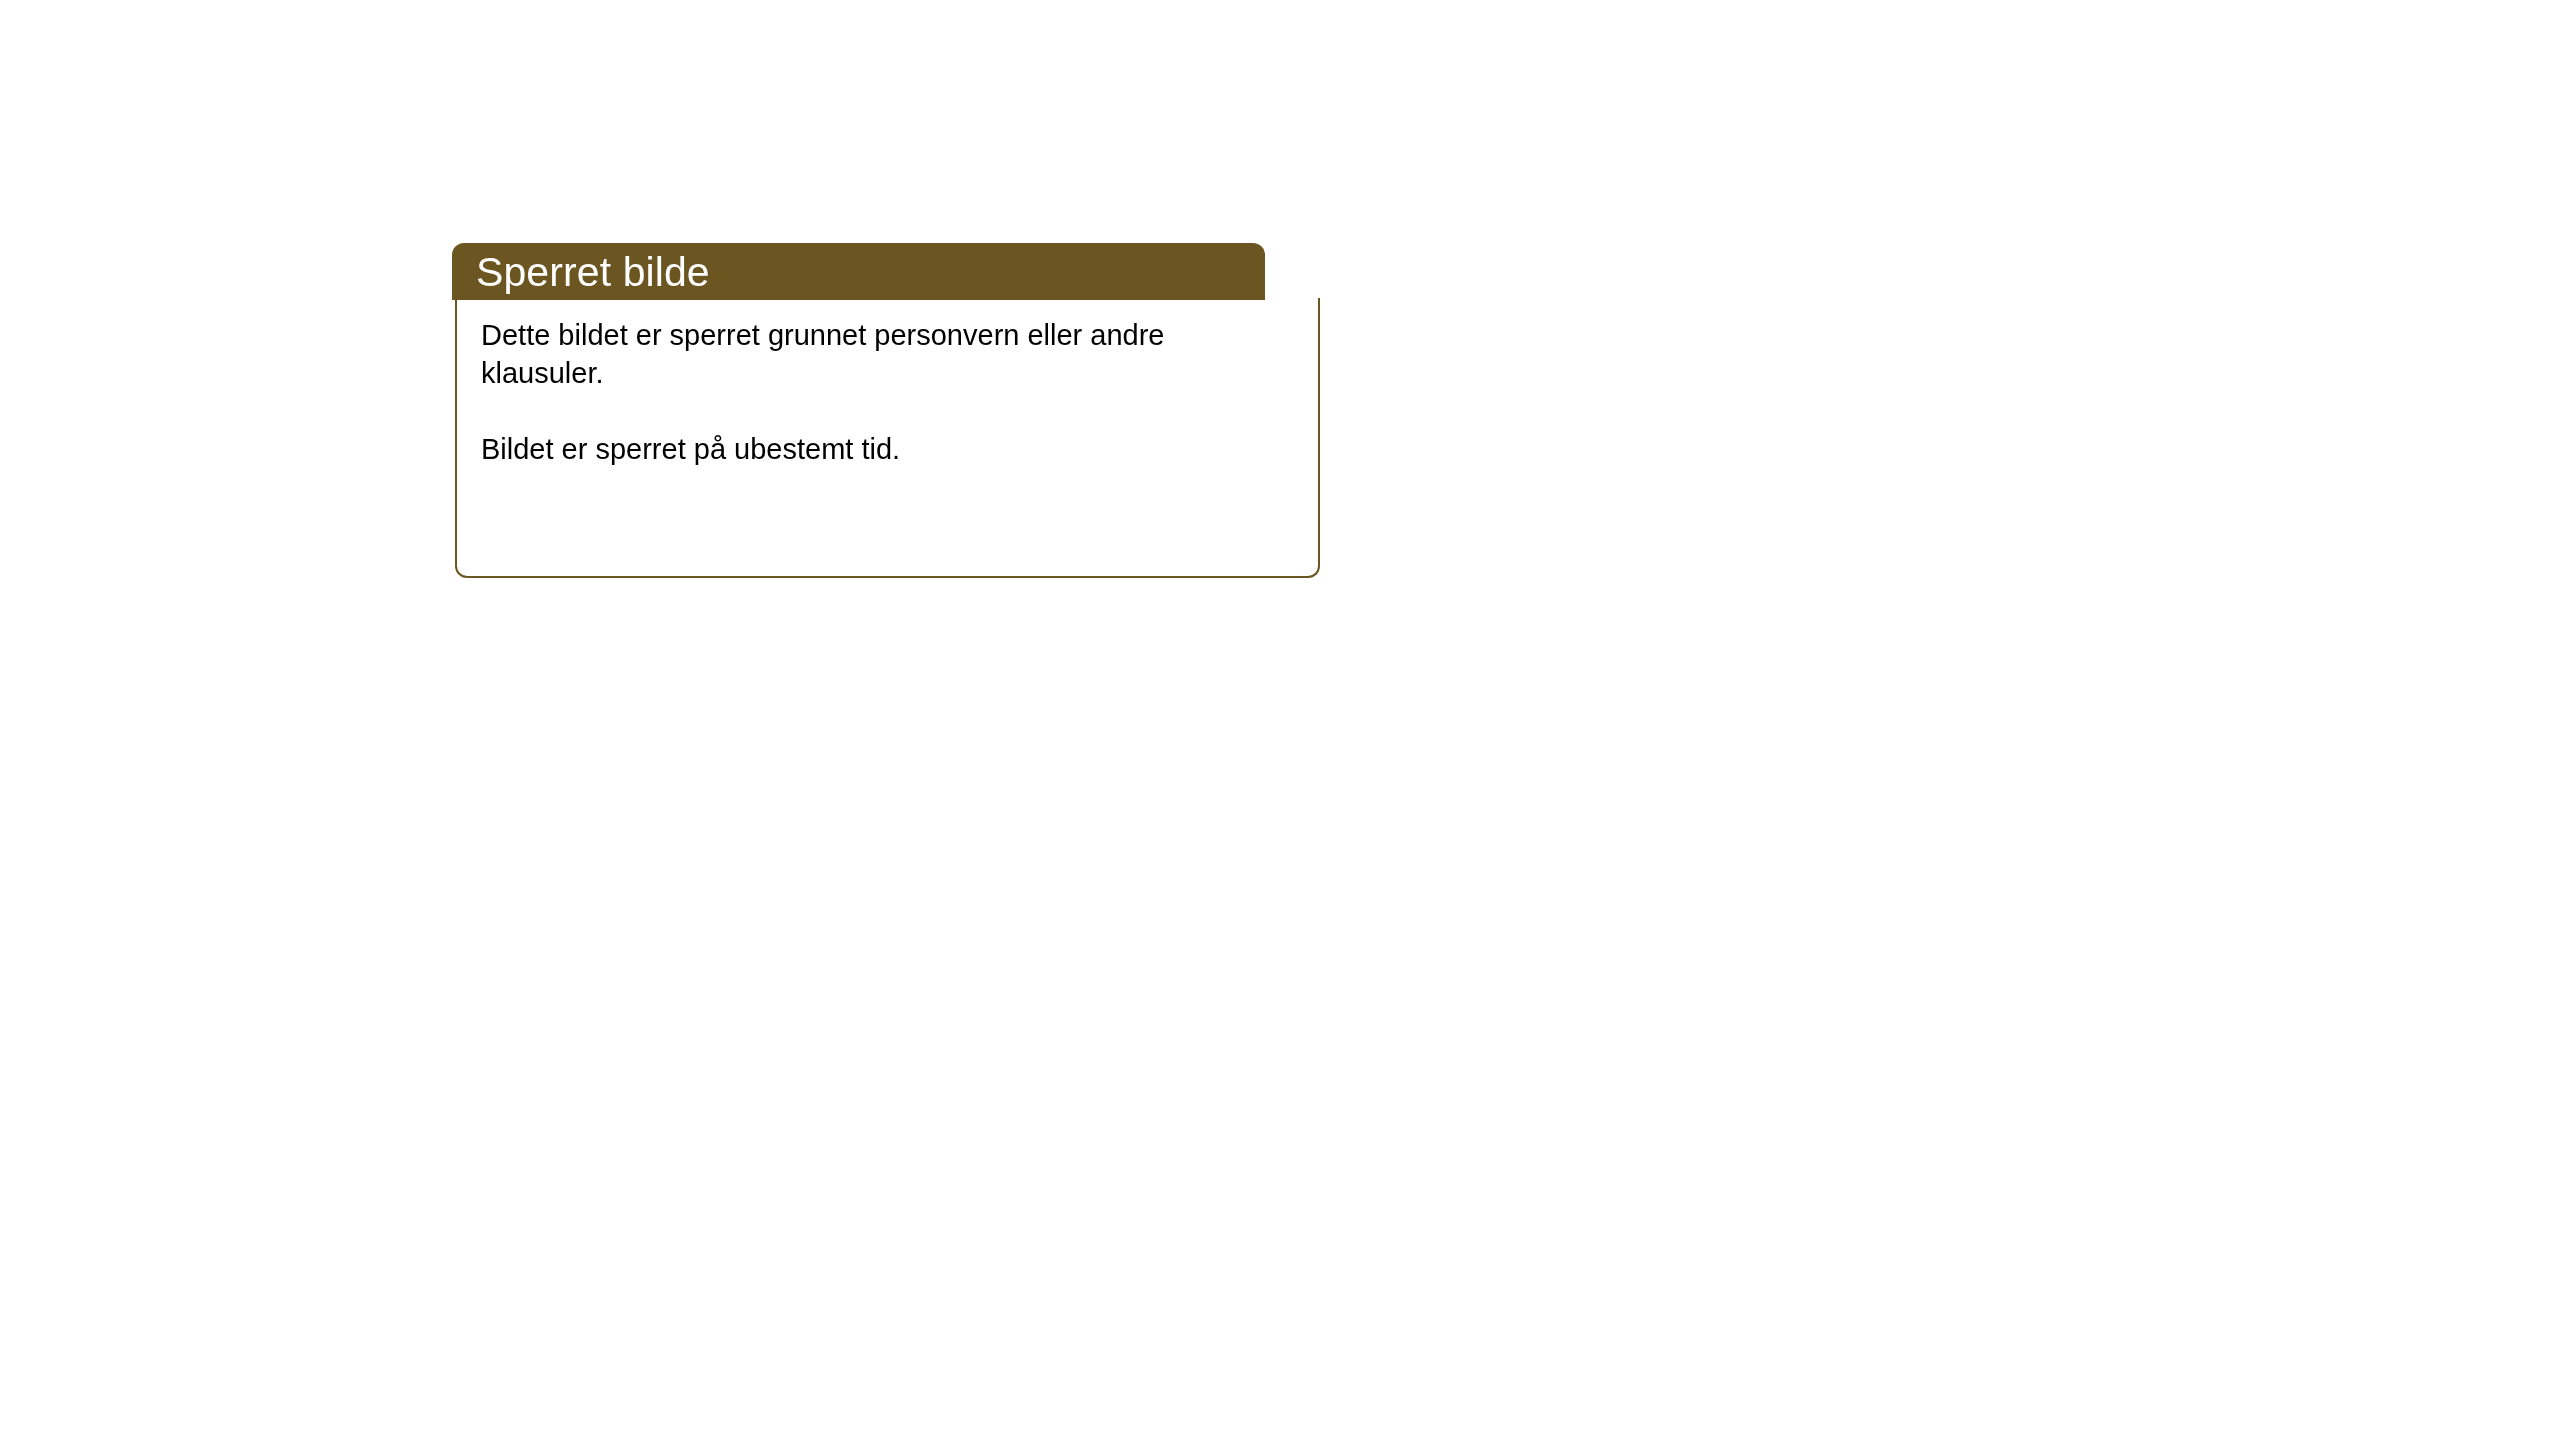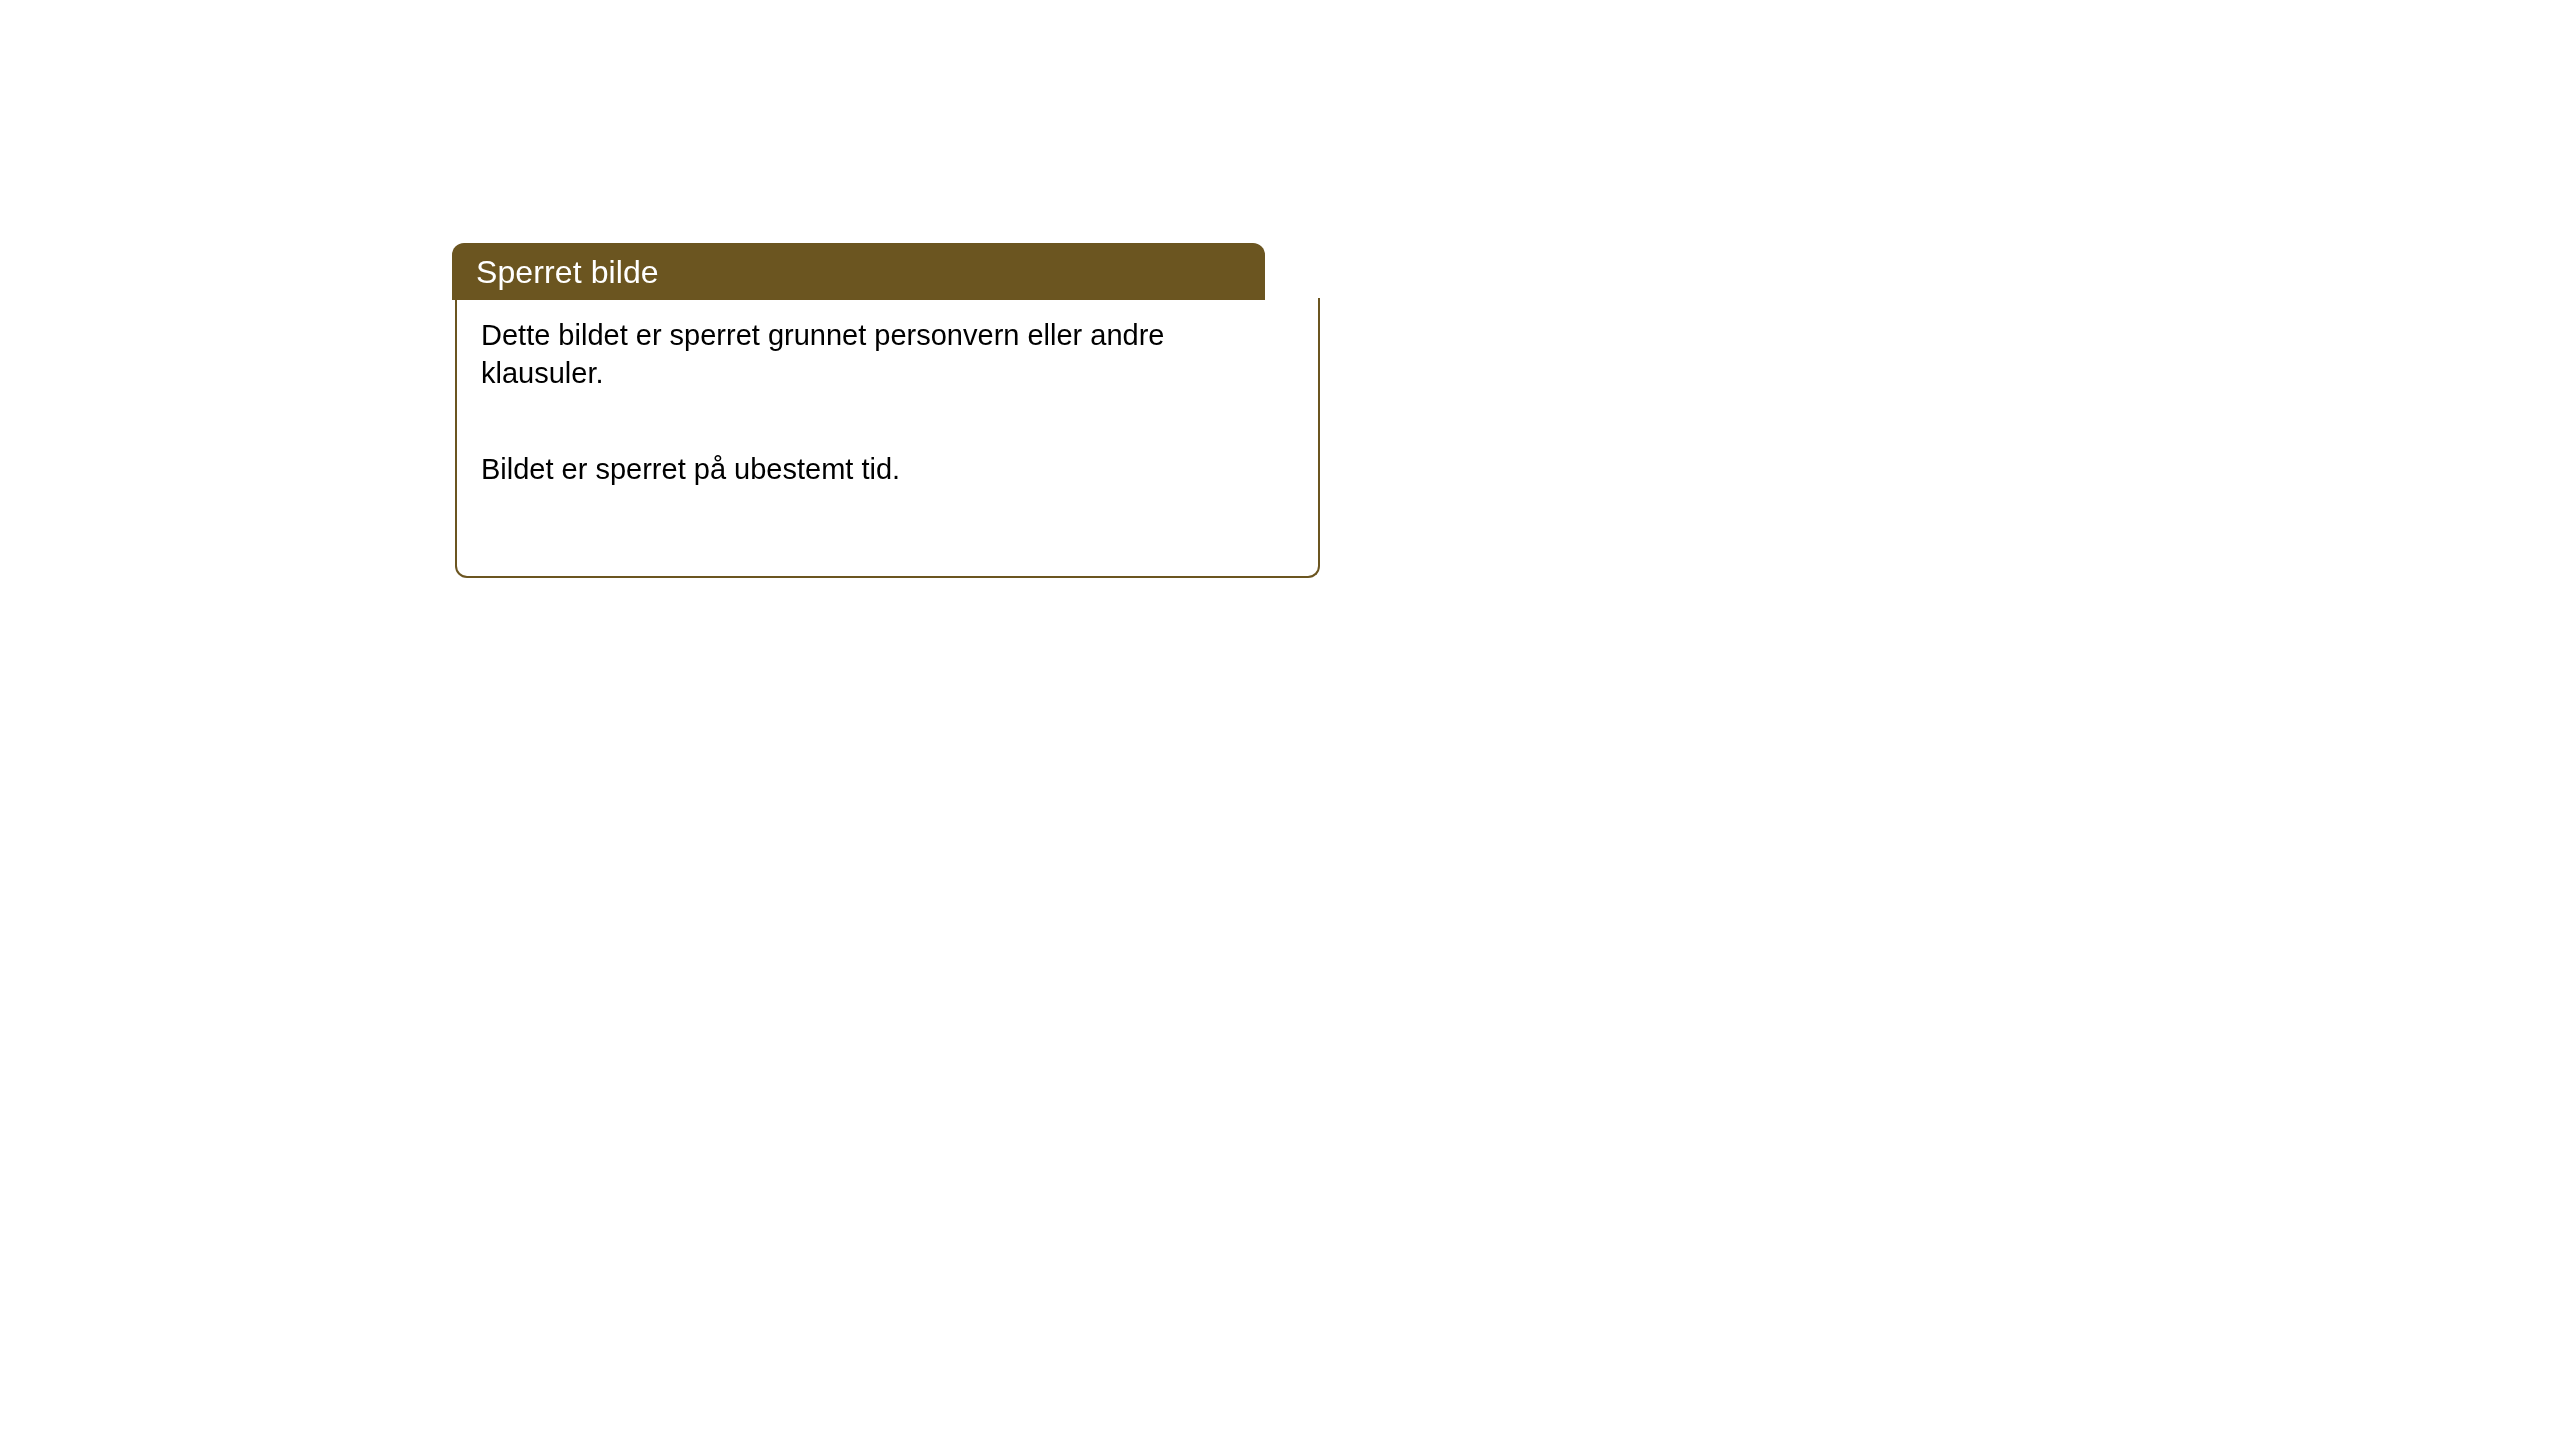--- a/index.html
+++ b/index.html
@@ -45,21 +45,21 @@
     border-top-left-radius: 12px;
     border-top-right-radius: 12px;
     display: flex;
     align-items: center;
     padding: 0 0 0 24px;
     z-index: 2;
   }
 
   .panel-title {
     color: #ffffff;
-    font-size: 32px;
+    font-size: 41px;
     line-height: 34px;
     font-weight: 400;
     letter-spacing: 0.1px;
     white-space: nowrap;
   }
 
   .panel-body {
     position: absolute;
     top: 55px;
     left: 3px;
@@ -77,21 +77,21 @@
 
   .panel-paragraph {
     color: #000000;
     font-size: 29px;
     line-height: 38px;
     font-weight: 400;
     margin: 0;
   }
 
   .panel-paragraph + .panel-paragraph {
-    margin-top: 58px;
+    margin-top: 38px;
   }
 </style>
 </head>
 <body>
 
 <div id="canvas">
 
   <section class="notice-panel" id="panel-no">
     <div class="panel-header">
       <span class="panel-title">Sperret bilde</span>

